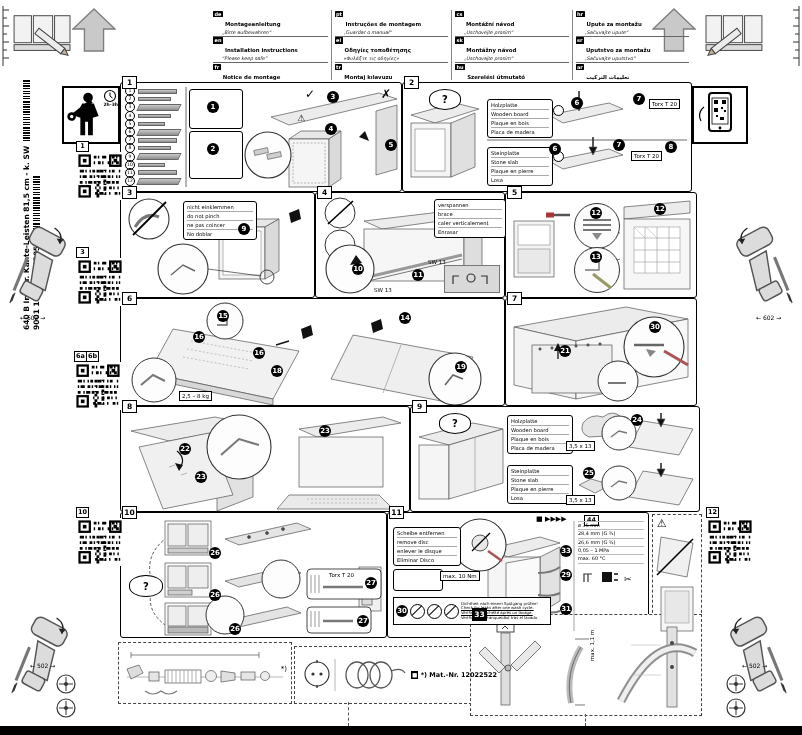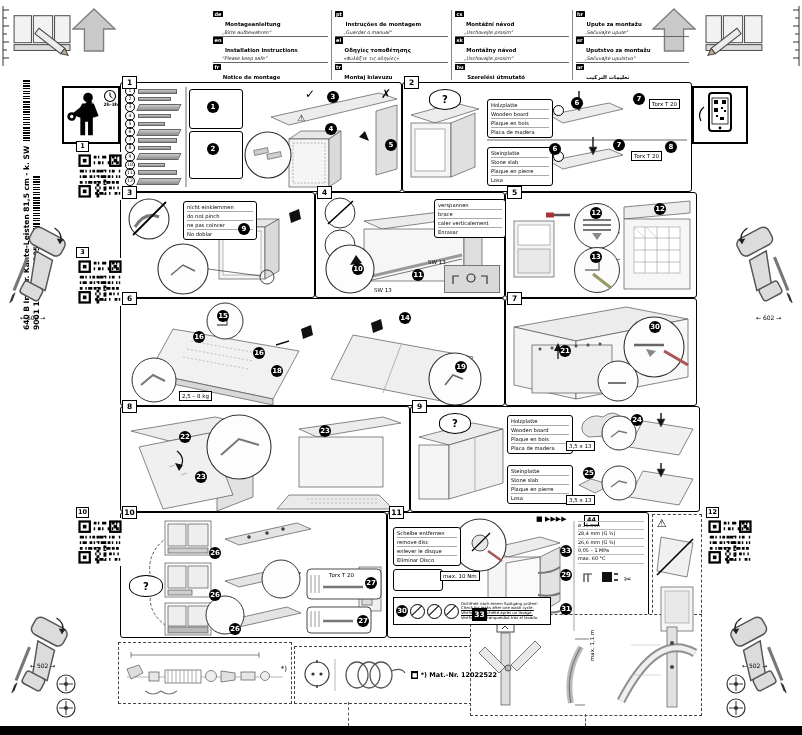--- a/index.html
+++ b/index.html
@@ -281,20 +281,27 @@
     </svg>
   <span class="dim" style="left:20px;top:314px">←&nbsp;<span>602</span>&nbsp;→</span>
 
   <div class="qrbox" style="left:76px;top:258px">
     <span class="qlabel">3</span>
     <svg class="qrsvg">
         <use href="#qr"></use>
       </svg>
   </div>
 
+  <div class="qrbox" style="left:74px;top:362px">
+    <span class="qlabel">6a</span>
+    <span class="qlabel l2">6b</span>
+    <svg class="qrsvg">
+        <use href="#qr"></use>
+      </svg>
+  </div>
 
   <div class="qrbox" style="left:76px;top:518px">
     <span class="qlabel">10</span>
     <svg class="qrsvg">
         <use href="#qr"></use>
       </svg>
   </div>
 
   <svg class="abs" style="left:10px;top:616px" width="64" height="104" viewBox="0 0 60 100">
       <use href="#drill"></use>
@@ -621,21 +628,21 @@
       <path d="M100 48l18-16 20 6" fill="none" stroke="#777" stroke-width="2"></path>
       <g stroke="#555" stroke-width=".7">
         <polygon points="178,22 262,10 280,16 196,30" fill="#ececec"></polygon>
         <rect x="178" y="30" width="84" height="50" fill="#f5f5f5"></rect>
         <polygon points="168,88 258,88 272,102 156,102" fill="#eaeaea"></polygon>
         <path d="M186 92h70M190 96h66" stroke="#aaa" stroke-dasharray="2 2"></path>
       </g>
       <path d="M56 44q10 8 2 18" fill="none" stroke="#111" stroke-width="1.2"></path>
         <polygon points="58,64 54,56 62,58" fill="#111"></polygon>
     </svg>
-    <span class="step" style="left:58px;top:24px">22</span>
+    <span class="step" style="left:58px;top:36px">22</span>
     <span class="step" style="left:74px;top:64px">23</span>
     <span class="step" style="left:198px;top:18px">23</span>
   </div>
 
   <div class="panel" style="left:410px;top:406px;width:288px;height:104px">
     <span class="plabel">9</span>
     <svg class="art" width="288" height="104">
       <g stroke="#555" stroke-width=".7">
         <polygon points="8,30 62,16 92,22 38,38" fill="#ececec"></polygon>
         <rect x="8" y="38" width="30" height="54" fill="#f5f5f5"></rect>

